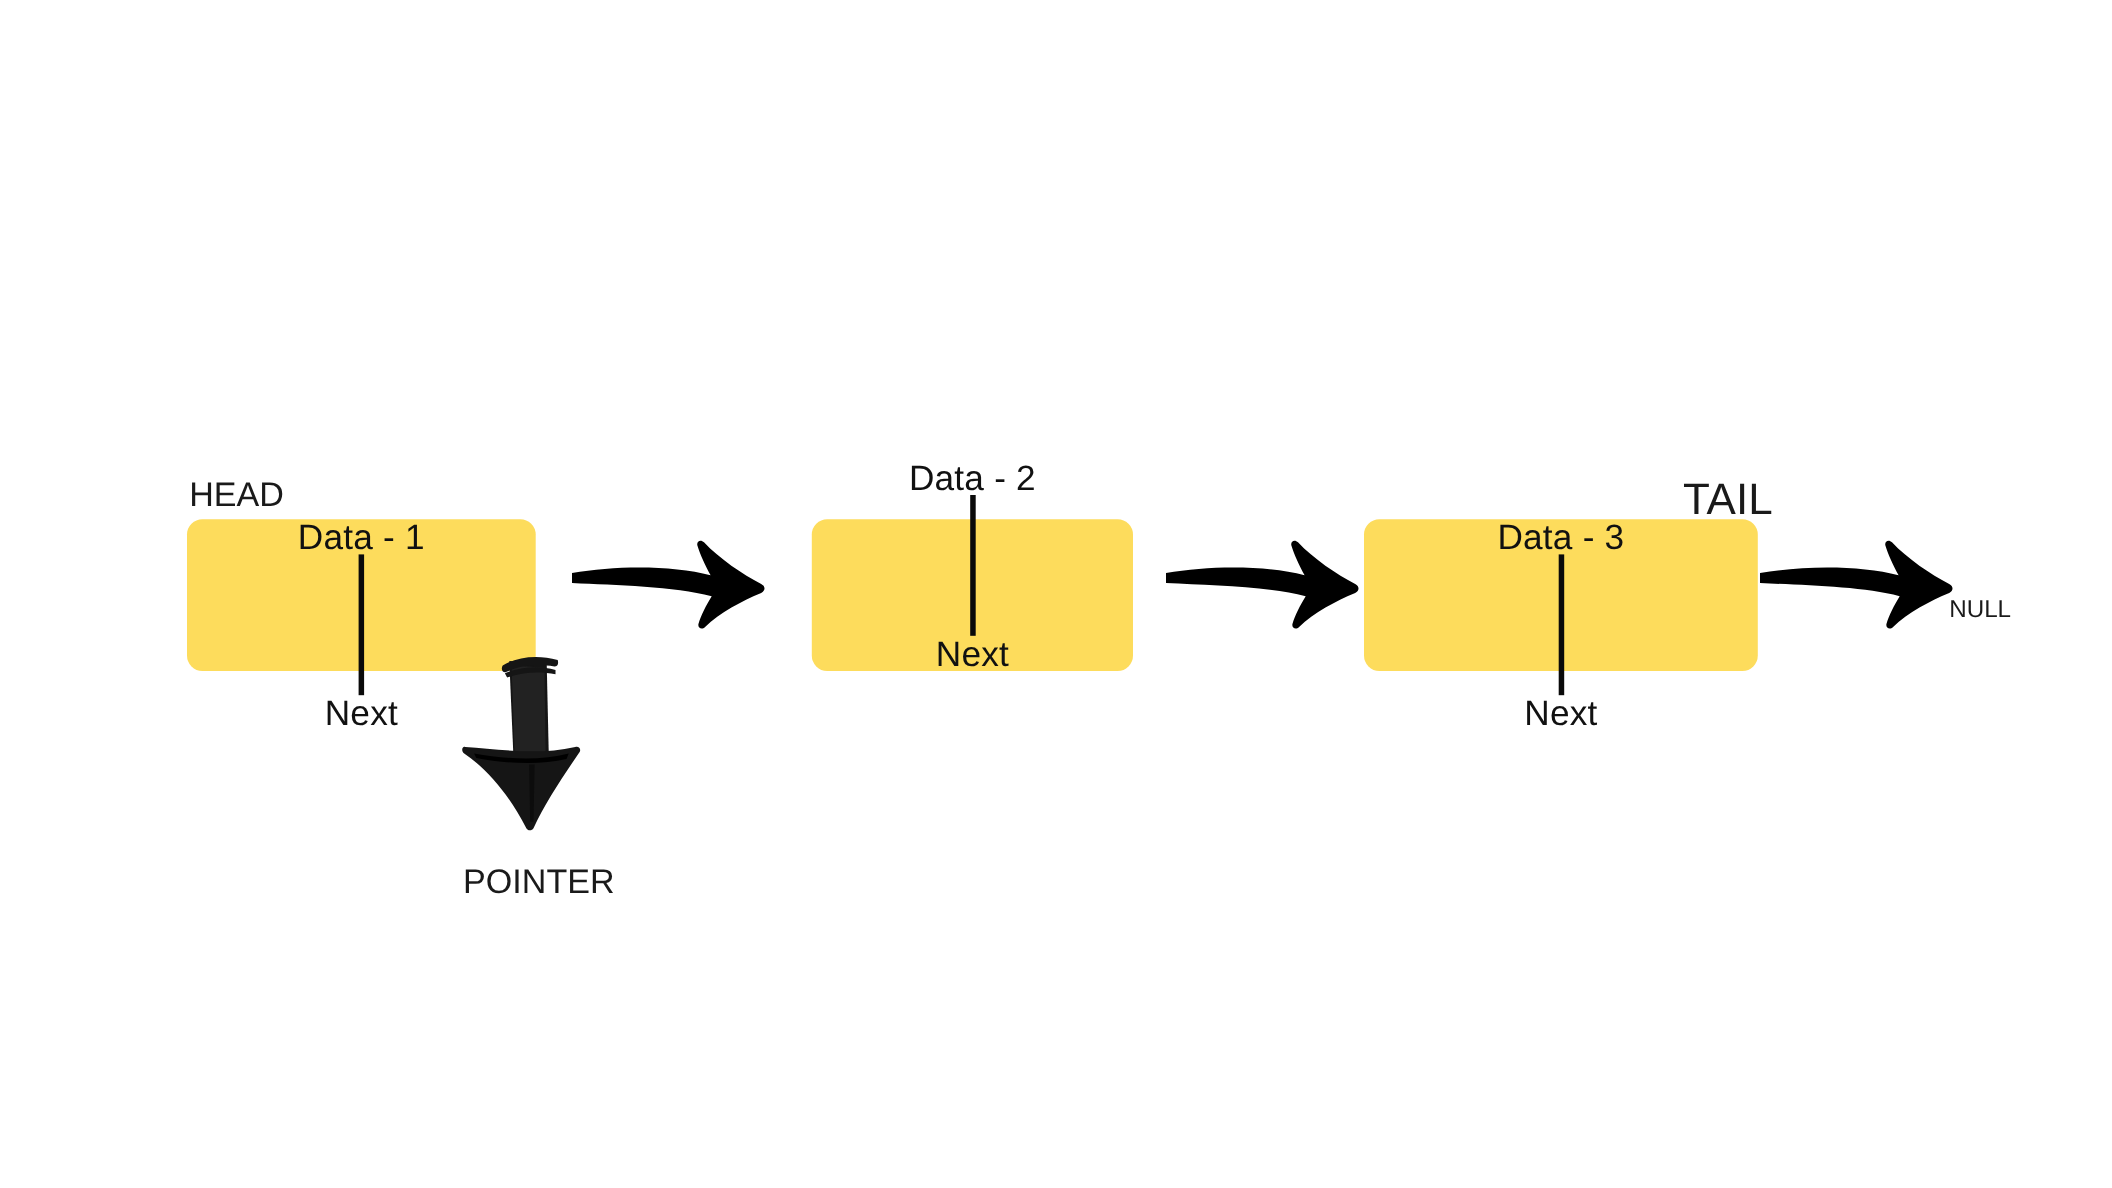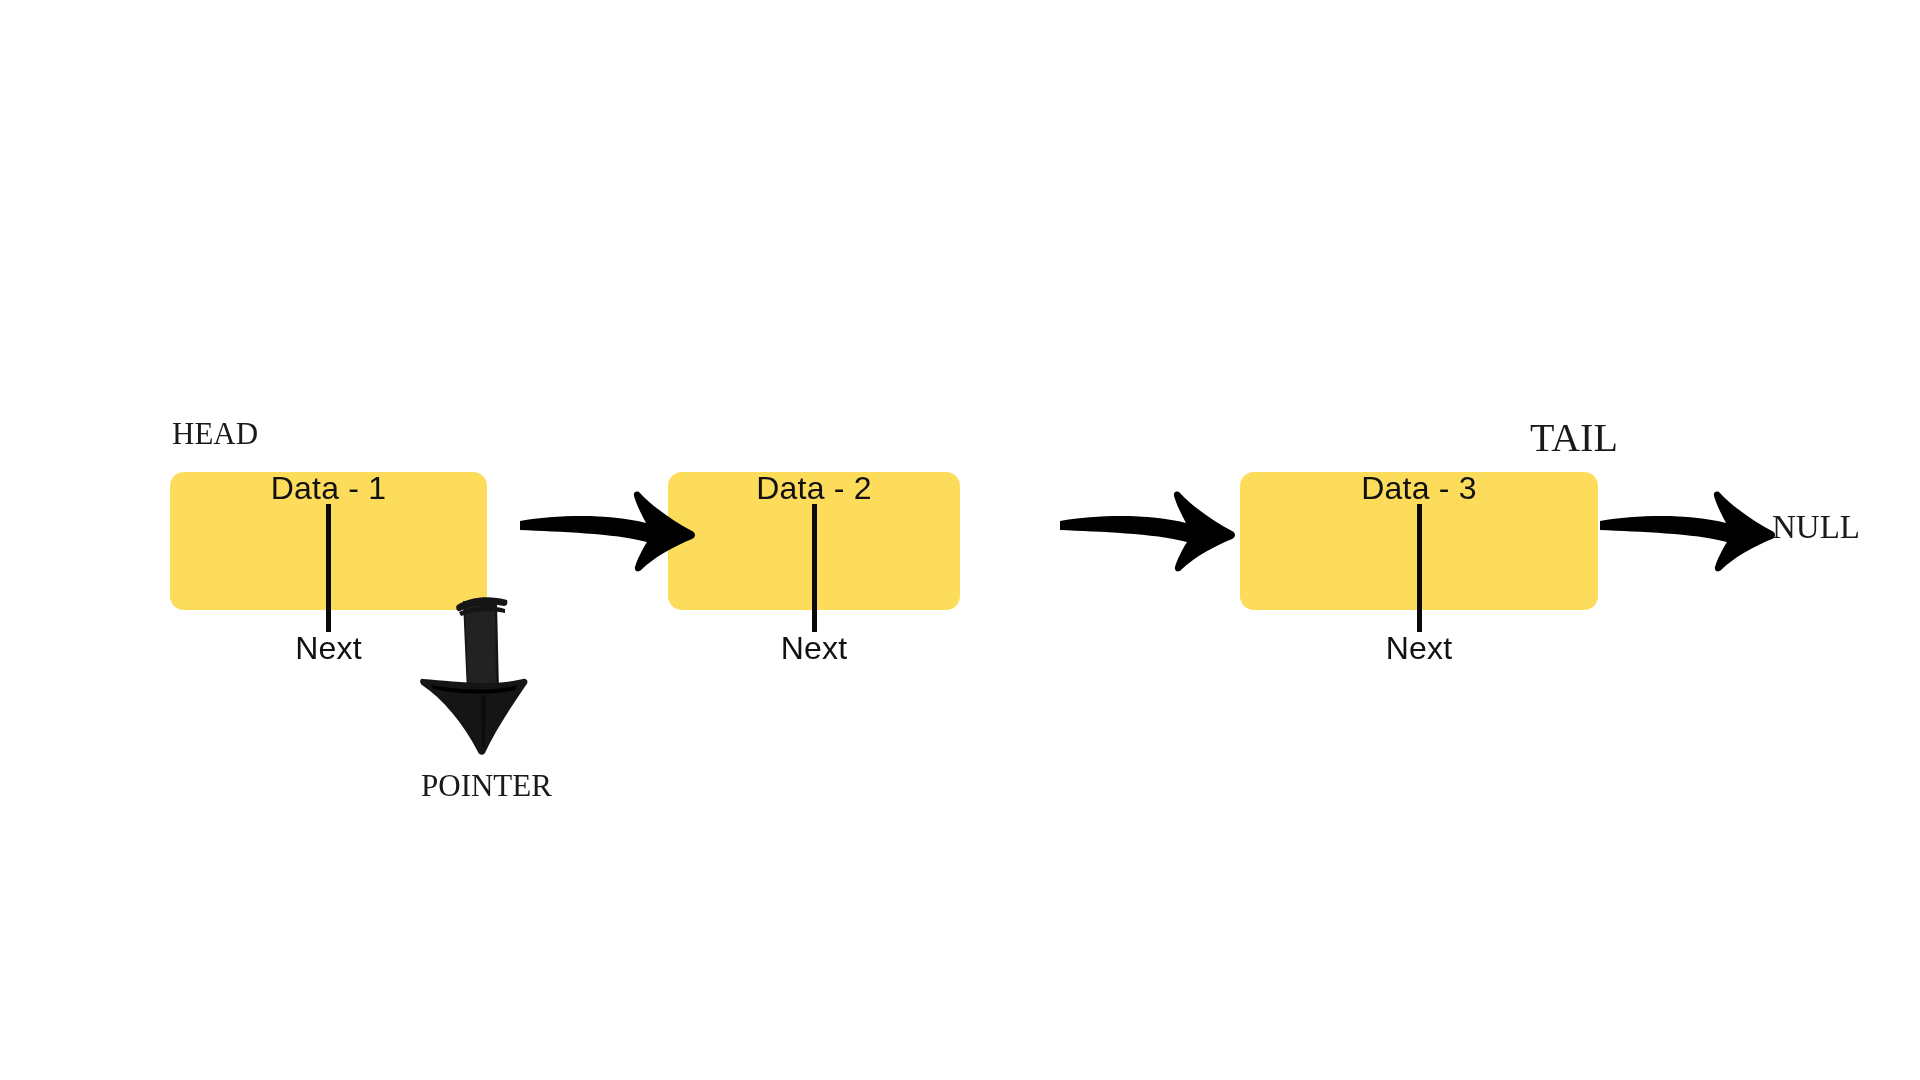--- a/index.html
+++ b/index.html
@@ -44,29 +44,30 @@
   .node-divider {
     width: 5px;
     height: 128px;
     background: #0a0a0a;
     flex: 0 0 auto;
   }
 
   
   .caption {
     position: absolute;
-    font-family: Liberation Serif, serif;
+    font-family: Liberation Sans, sans-serif;
     font-weight: 300;
     color: #1a1a1a;
     white-space: nowrap;
     line-height: 1;
+    margin-top: 16px;
   }
   .caption-head  { left: 172px;  top: 418px; font-size: 31px; }
   .caption-tail  { left: 1530px; top: 418px; font-size: 40px; }
-  .caption-null  { left: 1772px; top: 511px; font-size: 33px; }
+  .caption-null  { left: 1772px; top: 527px; font-size: 22px; }
   .caption-pointer { left: 421px; top: 770px; font-size: 31px; text-align: right; }
 
   
   .arrow-svg {
     position: absolute;
     overflow: visible;
   }
   .arrow-link-1 { left: 520px;  top: 490px; }
   .arrow-link-2 { left: 1060px; top: 490px; }
   .arrow-null   { left: 1600px; top: 490px; }
@@ -84,21 +85,21 @@
   <div class="caption caption-null">NULL</div>
 
   <div class="caption caption-pointer">POINTER</div>
 
   <div class="node" style="left:170px; width:317px;">
     <div class="node-cell">Data - 1</div>
     <div class="node-divider"></div>
     <div class="node-cell">Next</div>
   </div>
 
-  <div class="node" style="left:668px; width:292px;">
+  <div class="node" style="left:738px; width:292px;justify-content:flex-end;">
     <div class="node-cell">Data - 2</div>
     <div class="node-divider"></div>
     <div class="node-cell">Next</div>
   </div>
 
   <div class="node" style="left:1240px; width:358px;">
     <div class="node-cell">Data - 3</div>
     <div class="node-divider"></div>
     <div class="node-cell">Next</div>
   </div>

